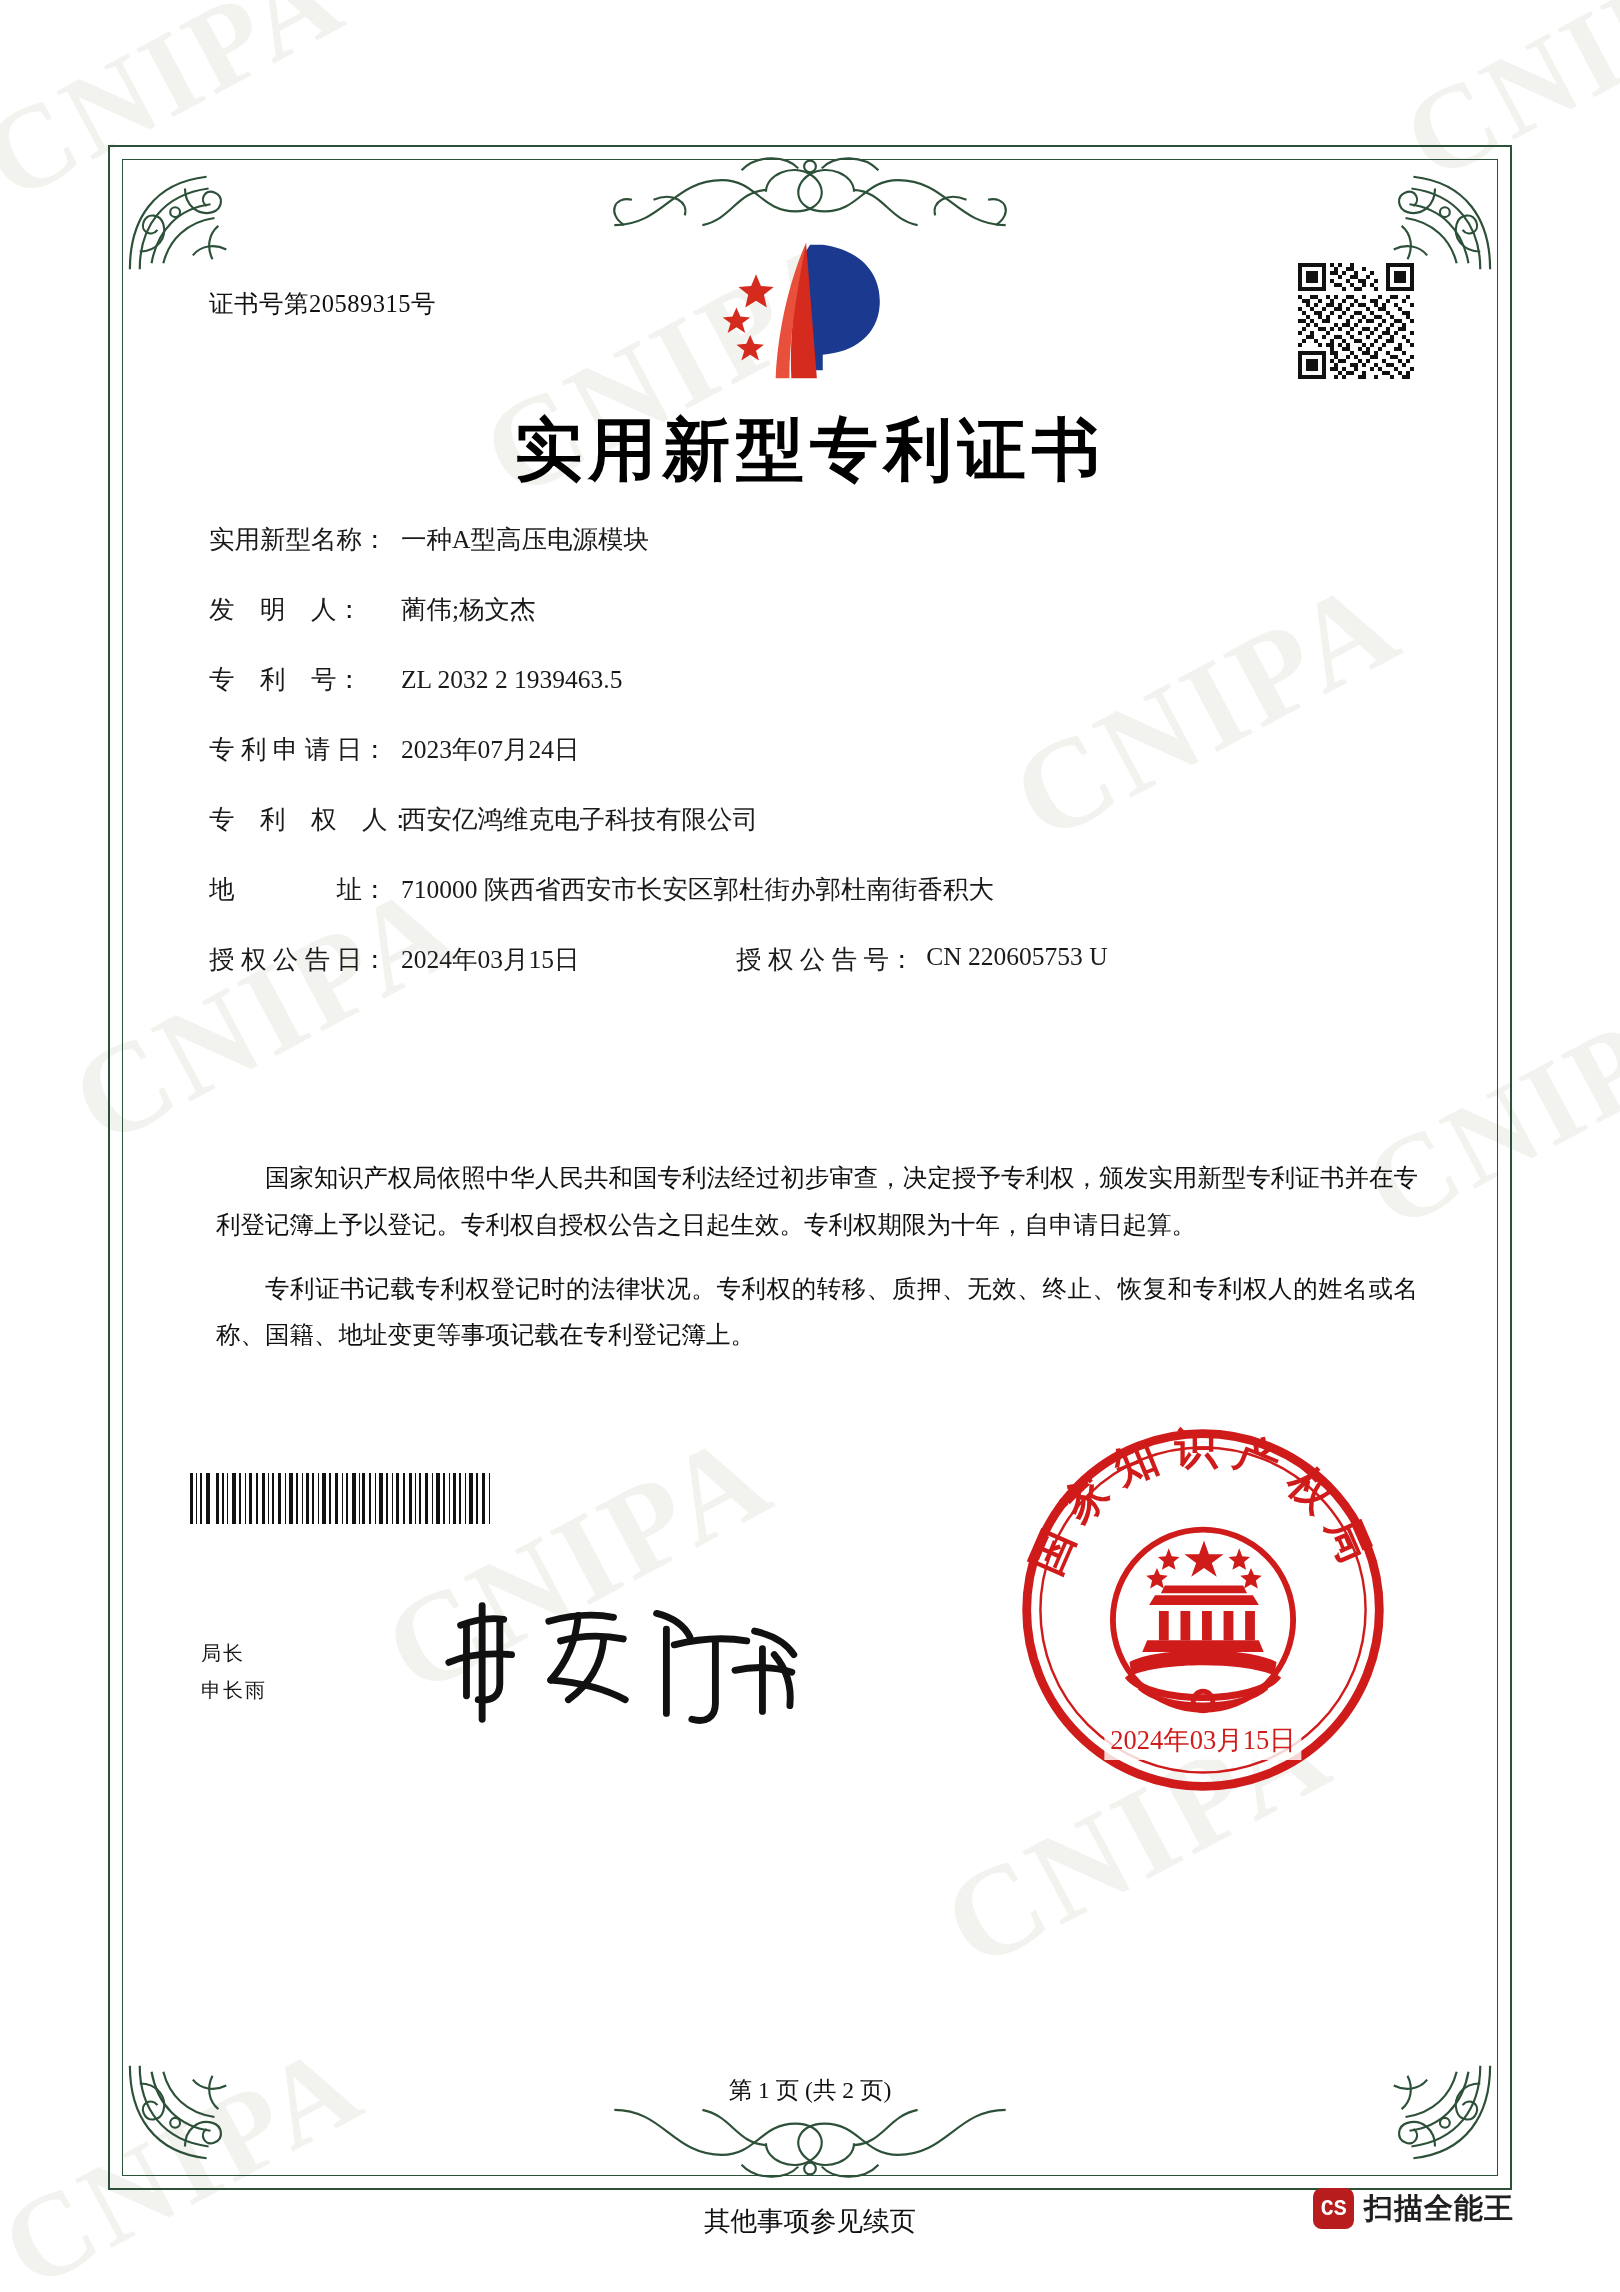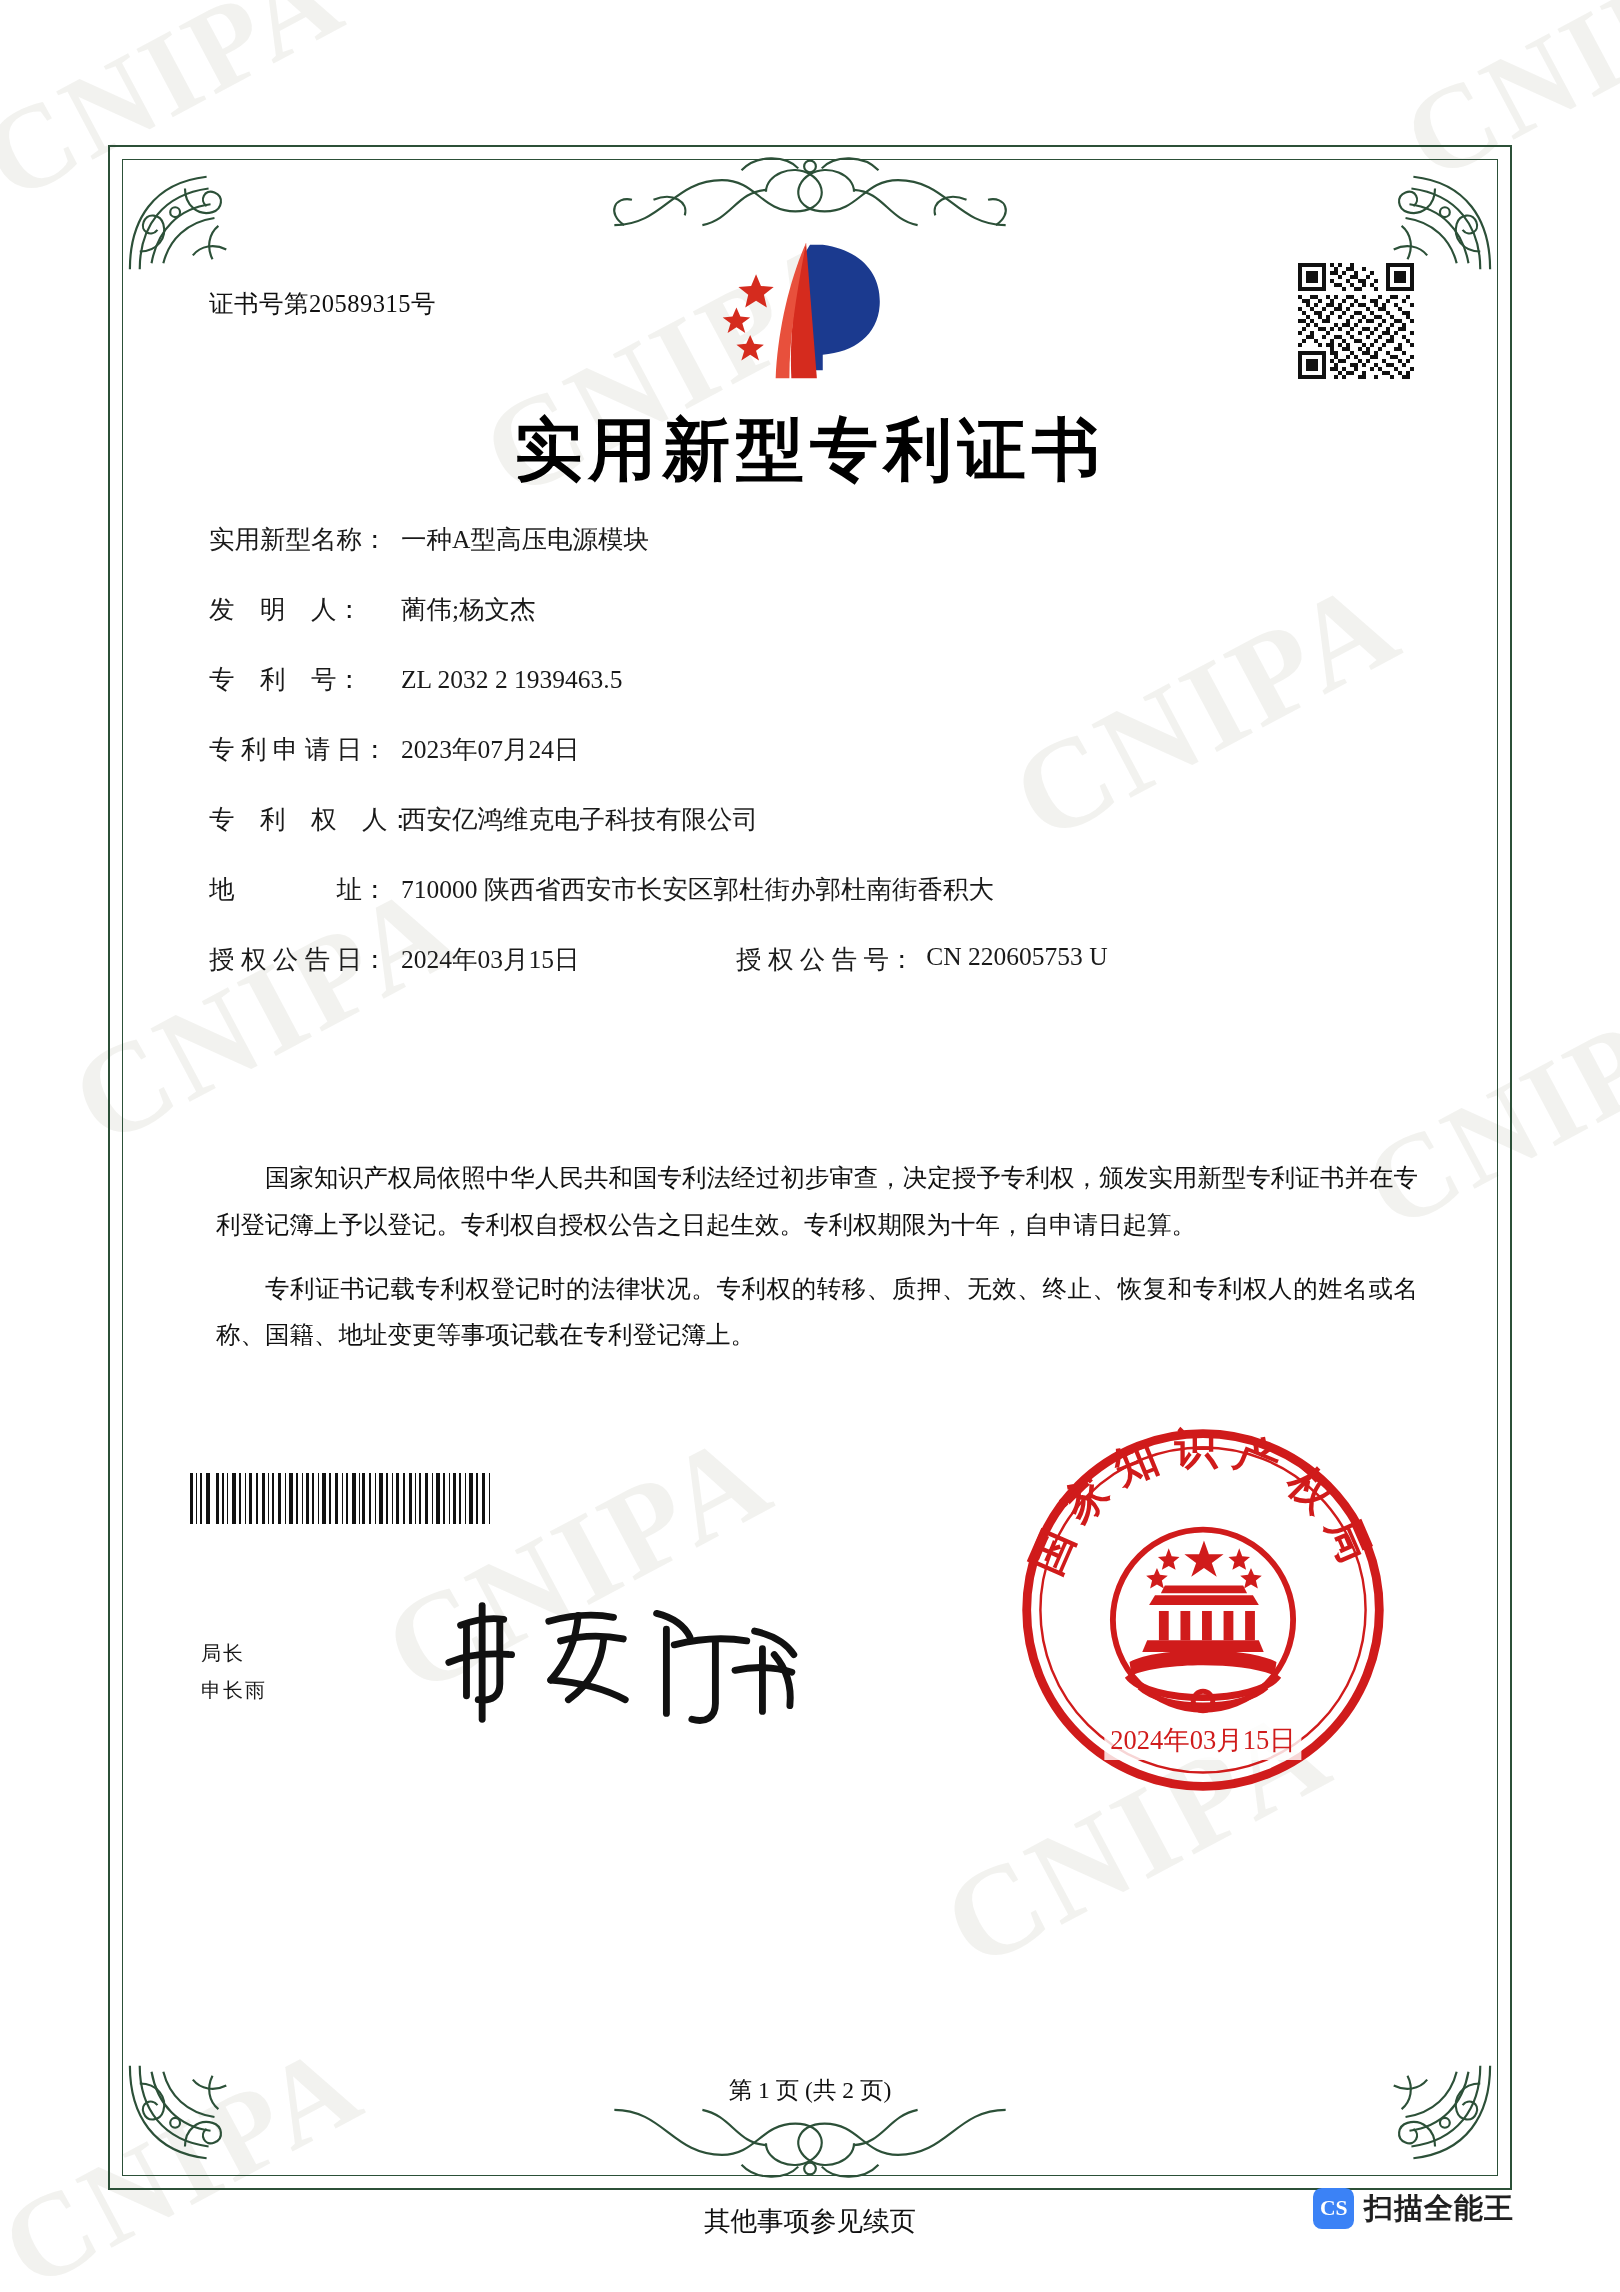--- a/index.html
+++ b/index.html
@@ -257,25 +257,25 @@
     top: 2188px;
     z-index: 3;
     display: flex;
     align-items: center;
     gap: 9.8px;
   }
   .cs-logo {
     width: 41px;
     height: 41px;
     border-radius: 8.8px;
-    background: #3b82f6;
+    background: #b91c1c;
     color: #fff;
     font-size: 21.6px;
     font-weight: 700;
-    font-family: Liberation Serif, serif;
+    font-family: Liberation Mono, monospace;
     display: flex;
     align-items: center;
     justify-content: center;
     letter-spacing: 0px;
   }
   .cs-text {
     font-size: 29px;
     font-weight: 700;
     color: #1f1f1f;
     font-family: "Liberation Sans", sans-serif;

